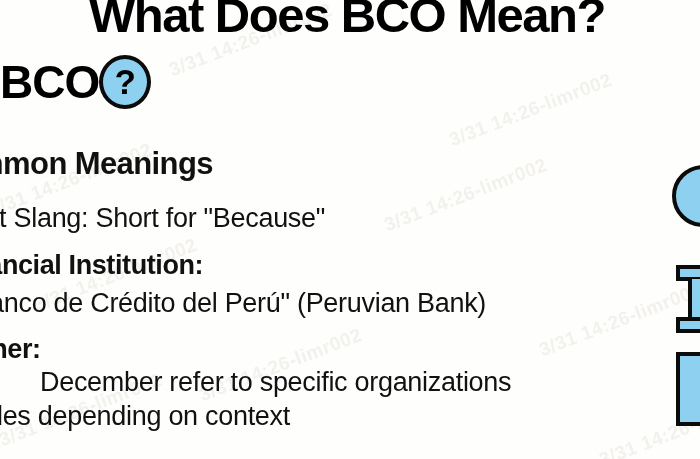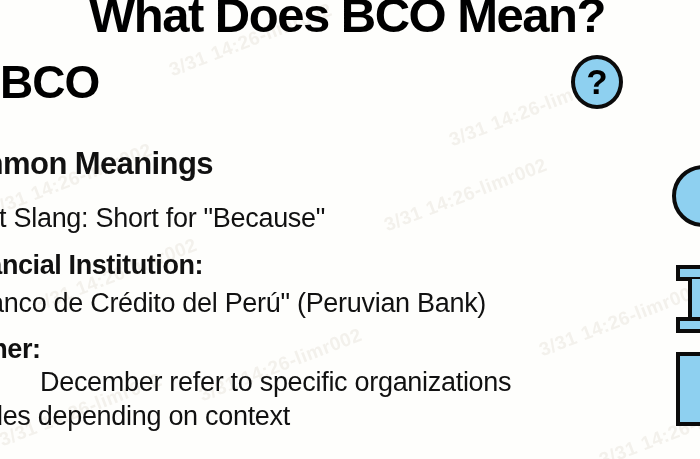--- a/index.html
+++ b/index.html
@@ -76,21 +76,21 @@
     white-space: nowrap;
   }
 
   .subtitle-row {
     position: absolute;
     left: 0;
     top: 55px;
     width: 623px;
     display: flex;
     align-items: center;
-    justify-content: space-between;
+    justify-content: flex-start;
     gap: 0;
   }
   .subtitle-text {
     font-size: 46px;
     font-weight: 800;
     color: #000000;
     letter-spacing: -1px;
     line-height: 1;
   }
 

